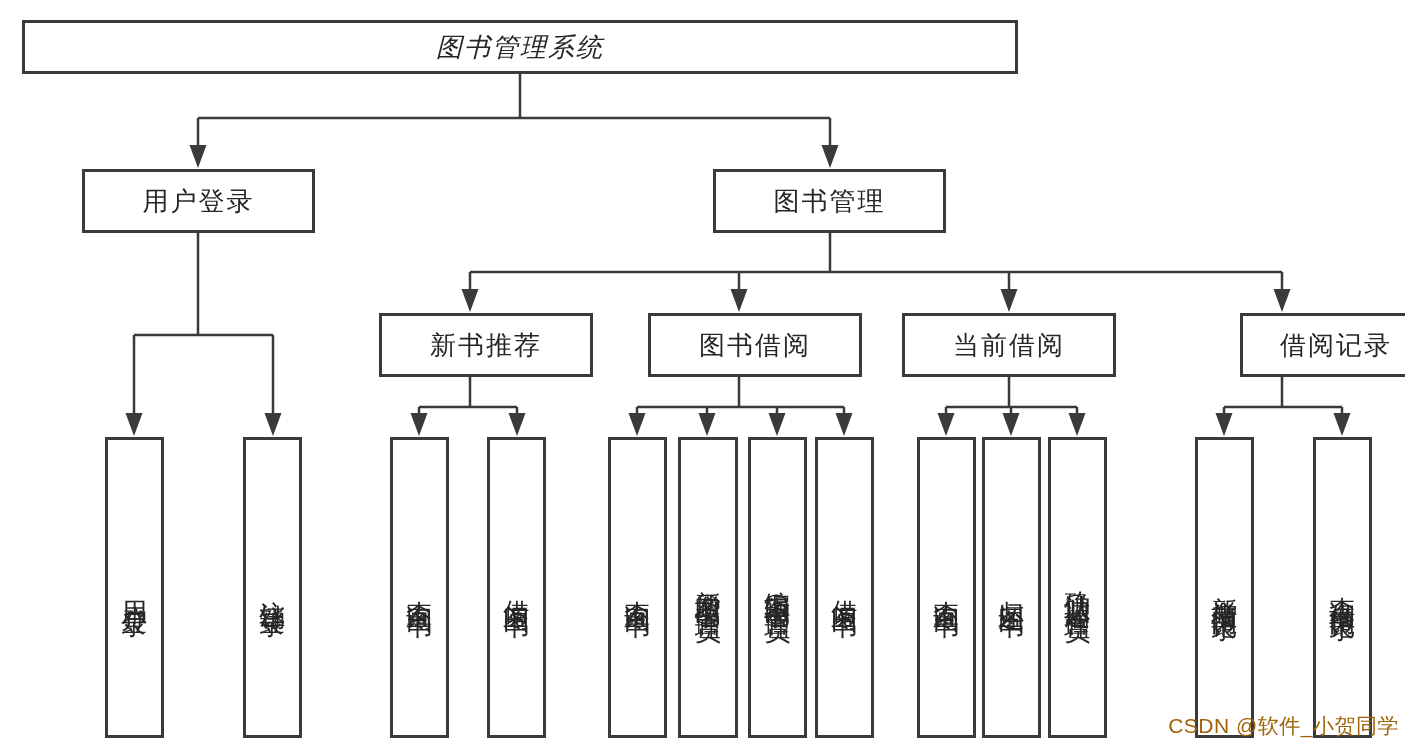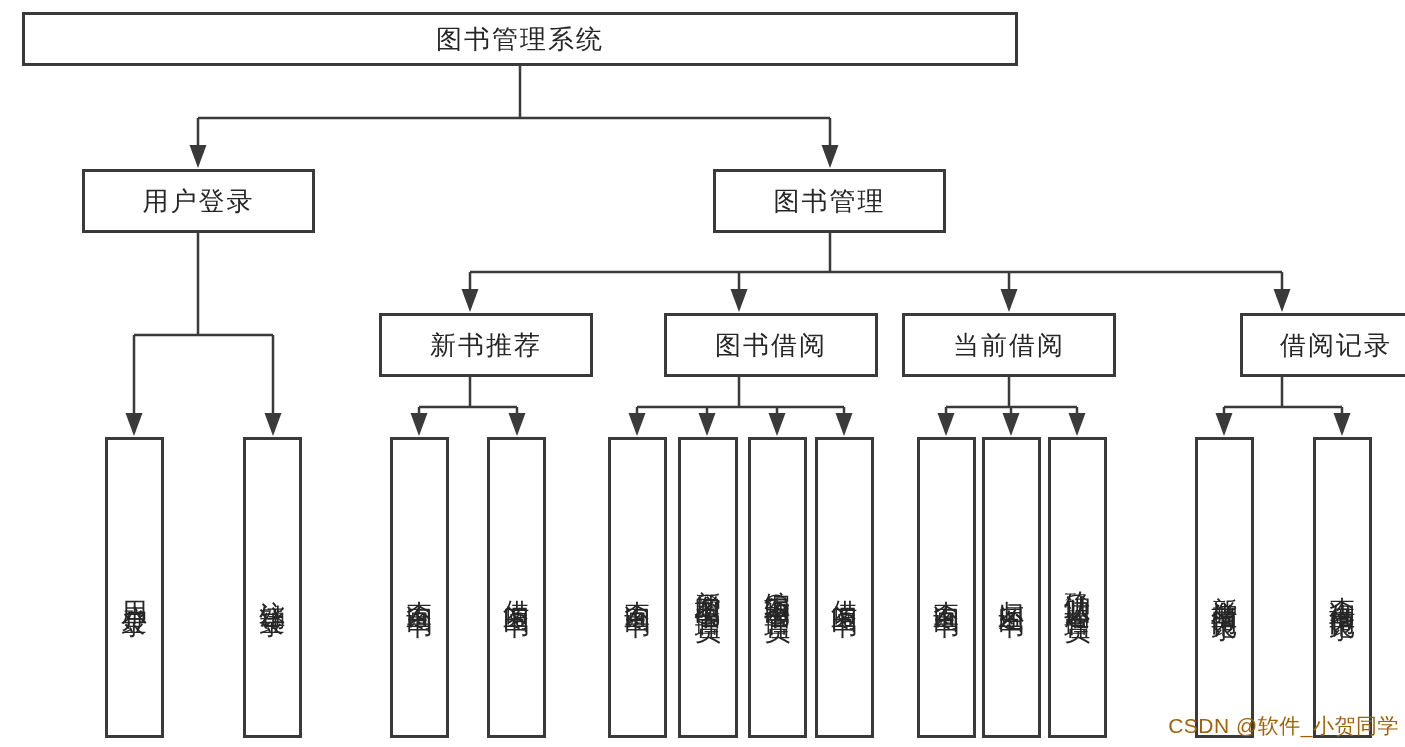--- a/index.html
+++ b/index.html
@@ -98,35 +98,35 @@
 
       <polygon points="937.5,413 954.5,413 946,436"></polygon>
       <polygon points="1002.5,413 1019.5,413 1011,436"></polygon>
       <polygon points="1068.5,413 1085.5,413 1077,436"></polygon>
 
       <polygon points="1215.5,413 1232.5,413 1224,436"></polygon>
       <polygon points="1333.5,413 1350.5,413 1342,436"></polygon>
     </g>
   </svg>
 
-  <div class="node" style="left:22px; top:12px; width:996px; height:54px;">
+  <div class="node" style="left:22px; top:20px; width:996px; height:54px;font-style:italic;">
     <span>图书管理系统</span>
   </div>
 
   <div class="node" style="left:82px; top:169px; width:233px; height:64px;">
     <span>用户登录</span>
   </div>
   <div class="node" style="left:713px; top:169px; width:233px; height:64px;">
     <span>图书管理</span>
   </div>
 
   <div class="node" style="left:363px; top:313px; width:214px; height:64px;margin-left:16px;">
     <span>新书推荐</span>
   </div>
-  <div class="node" style="left:664px; top:313px; width:214px; height:64px;">
+  <div class="node" style="left:648px; top:313px; width:214px; height:64px;">
     <span>图书借阅</span>
   </div>
   <div class="node" style="left:902px; top:313px; width:214px; height:64px;">
     <span>当前借阅</span>
   </div>
   <div class="node" style="left:1240px; top:313px; width:192px; height:64px;">
     <span>借阅记录</span>
   </div>
 
   <div class="node leaf" style="left:105px; top:437px; width:59px; height:301px;">

